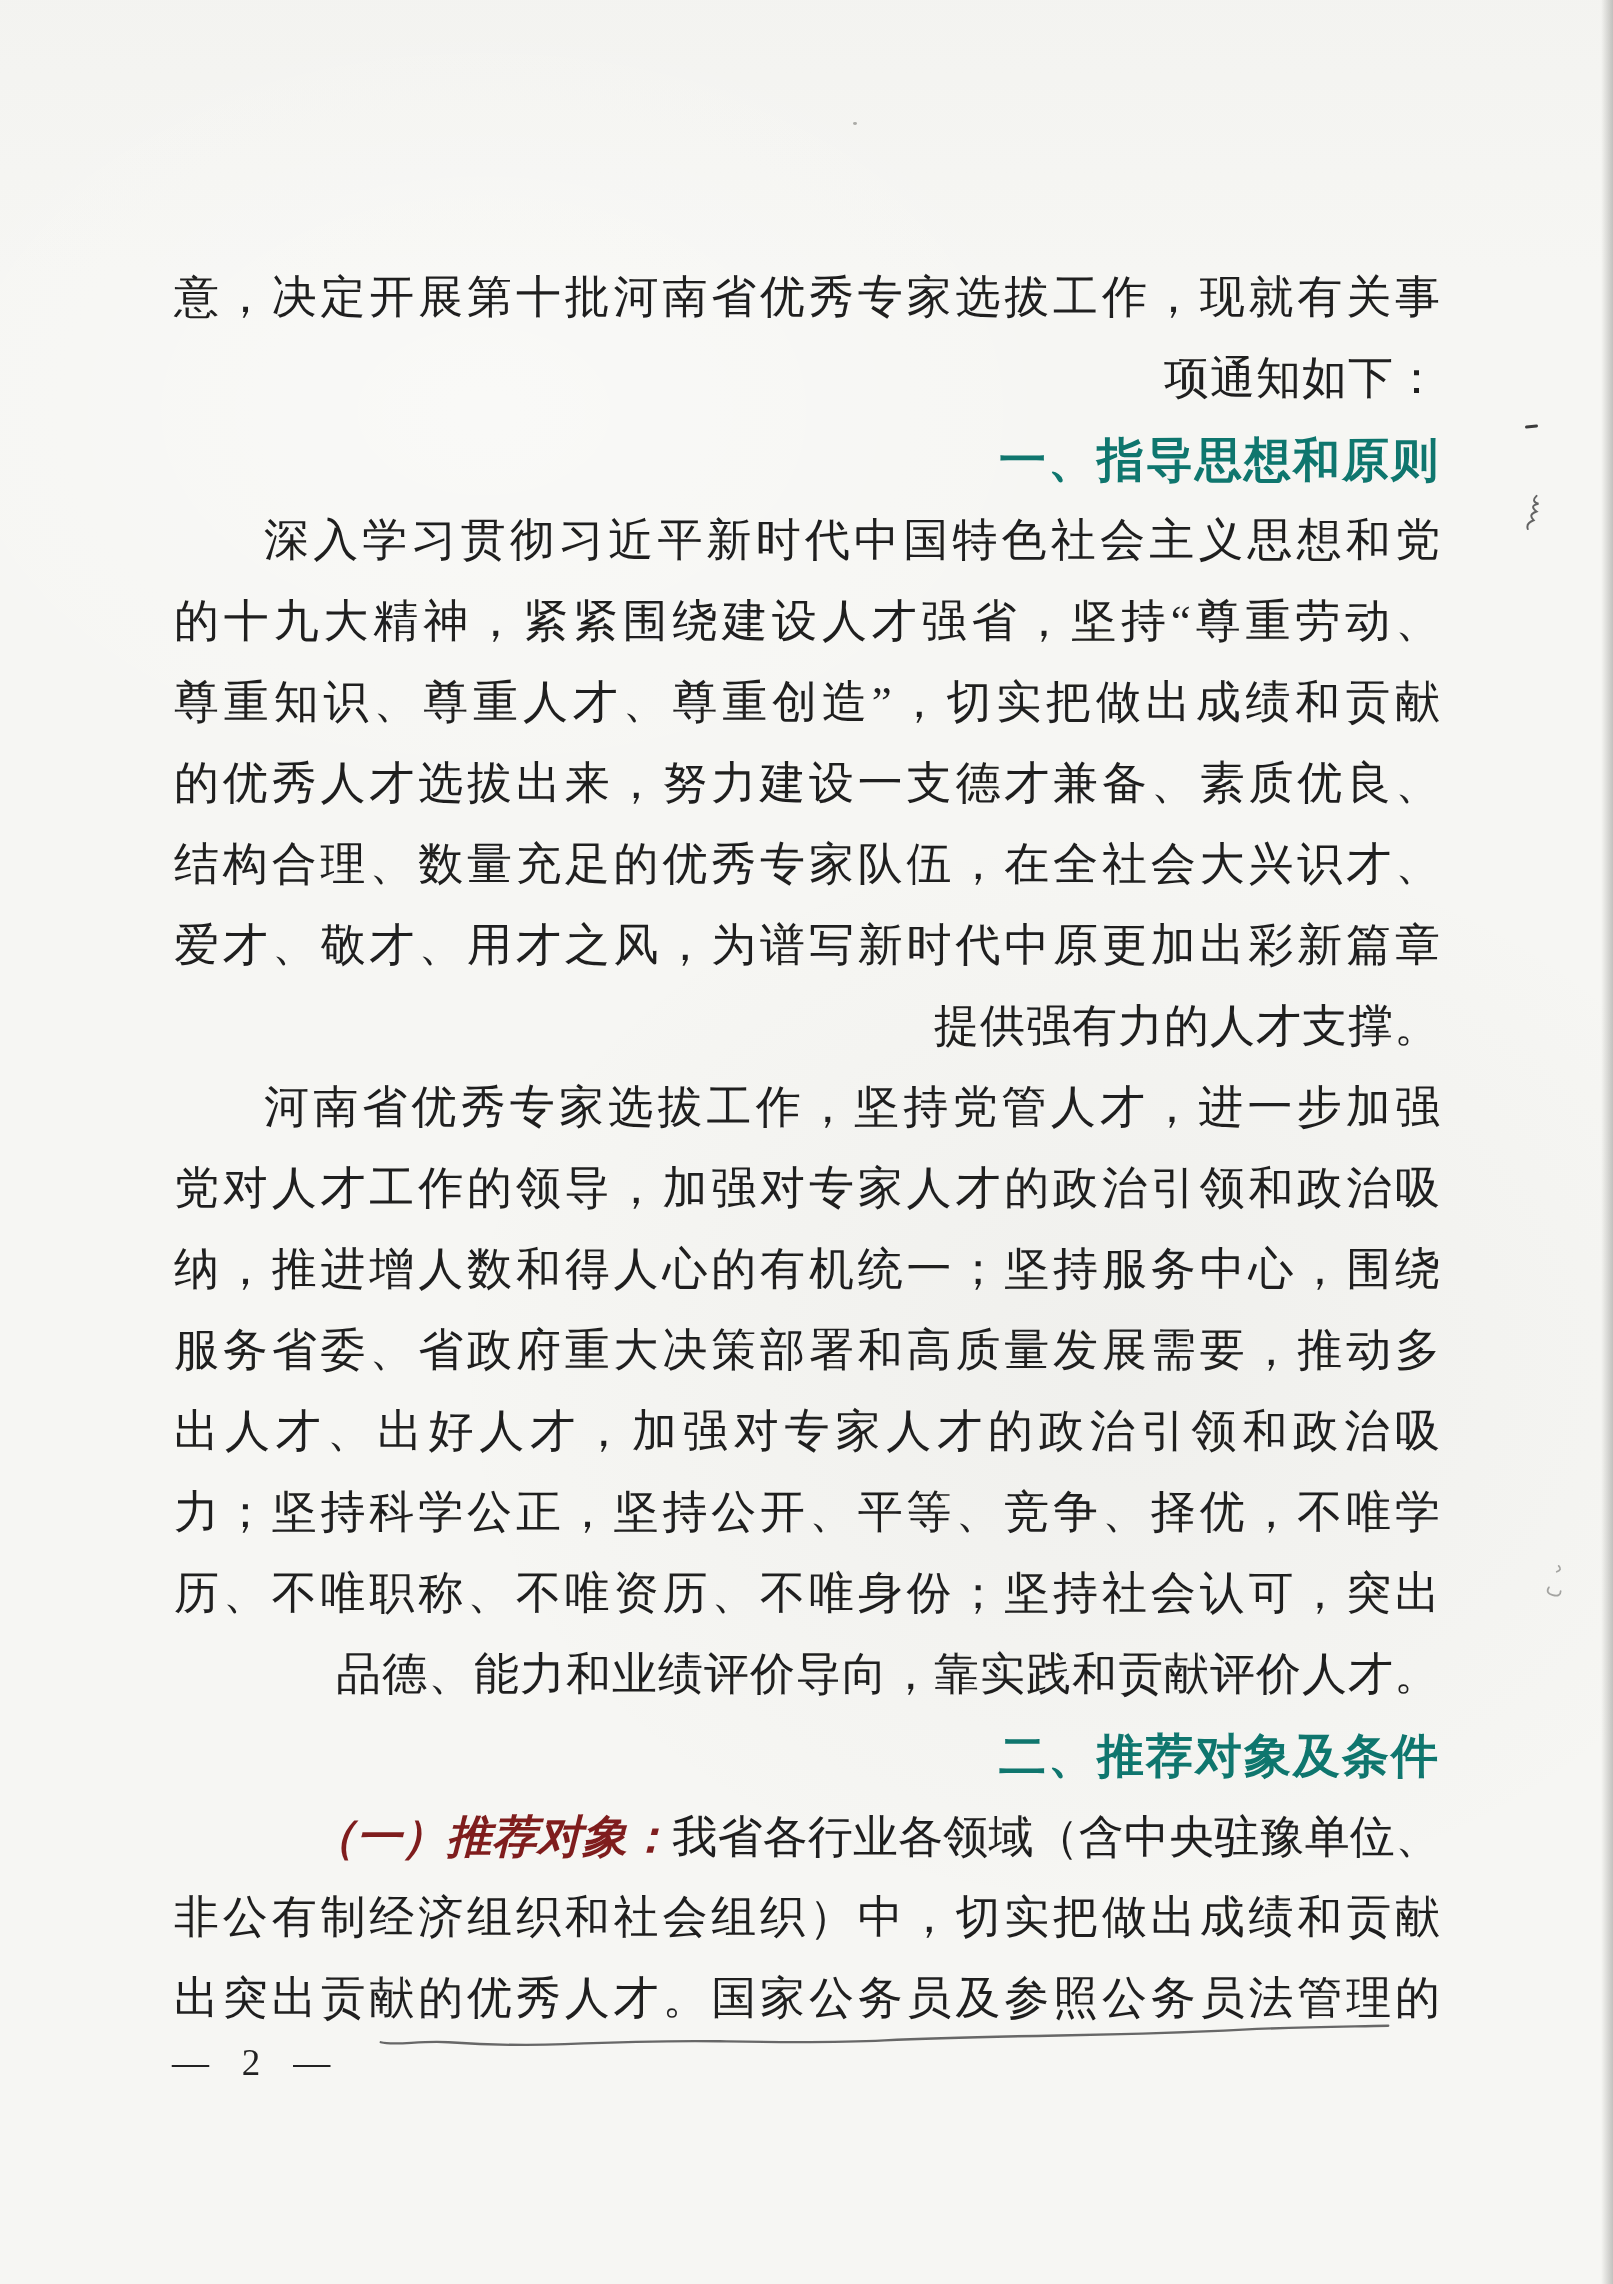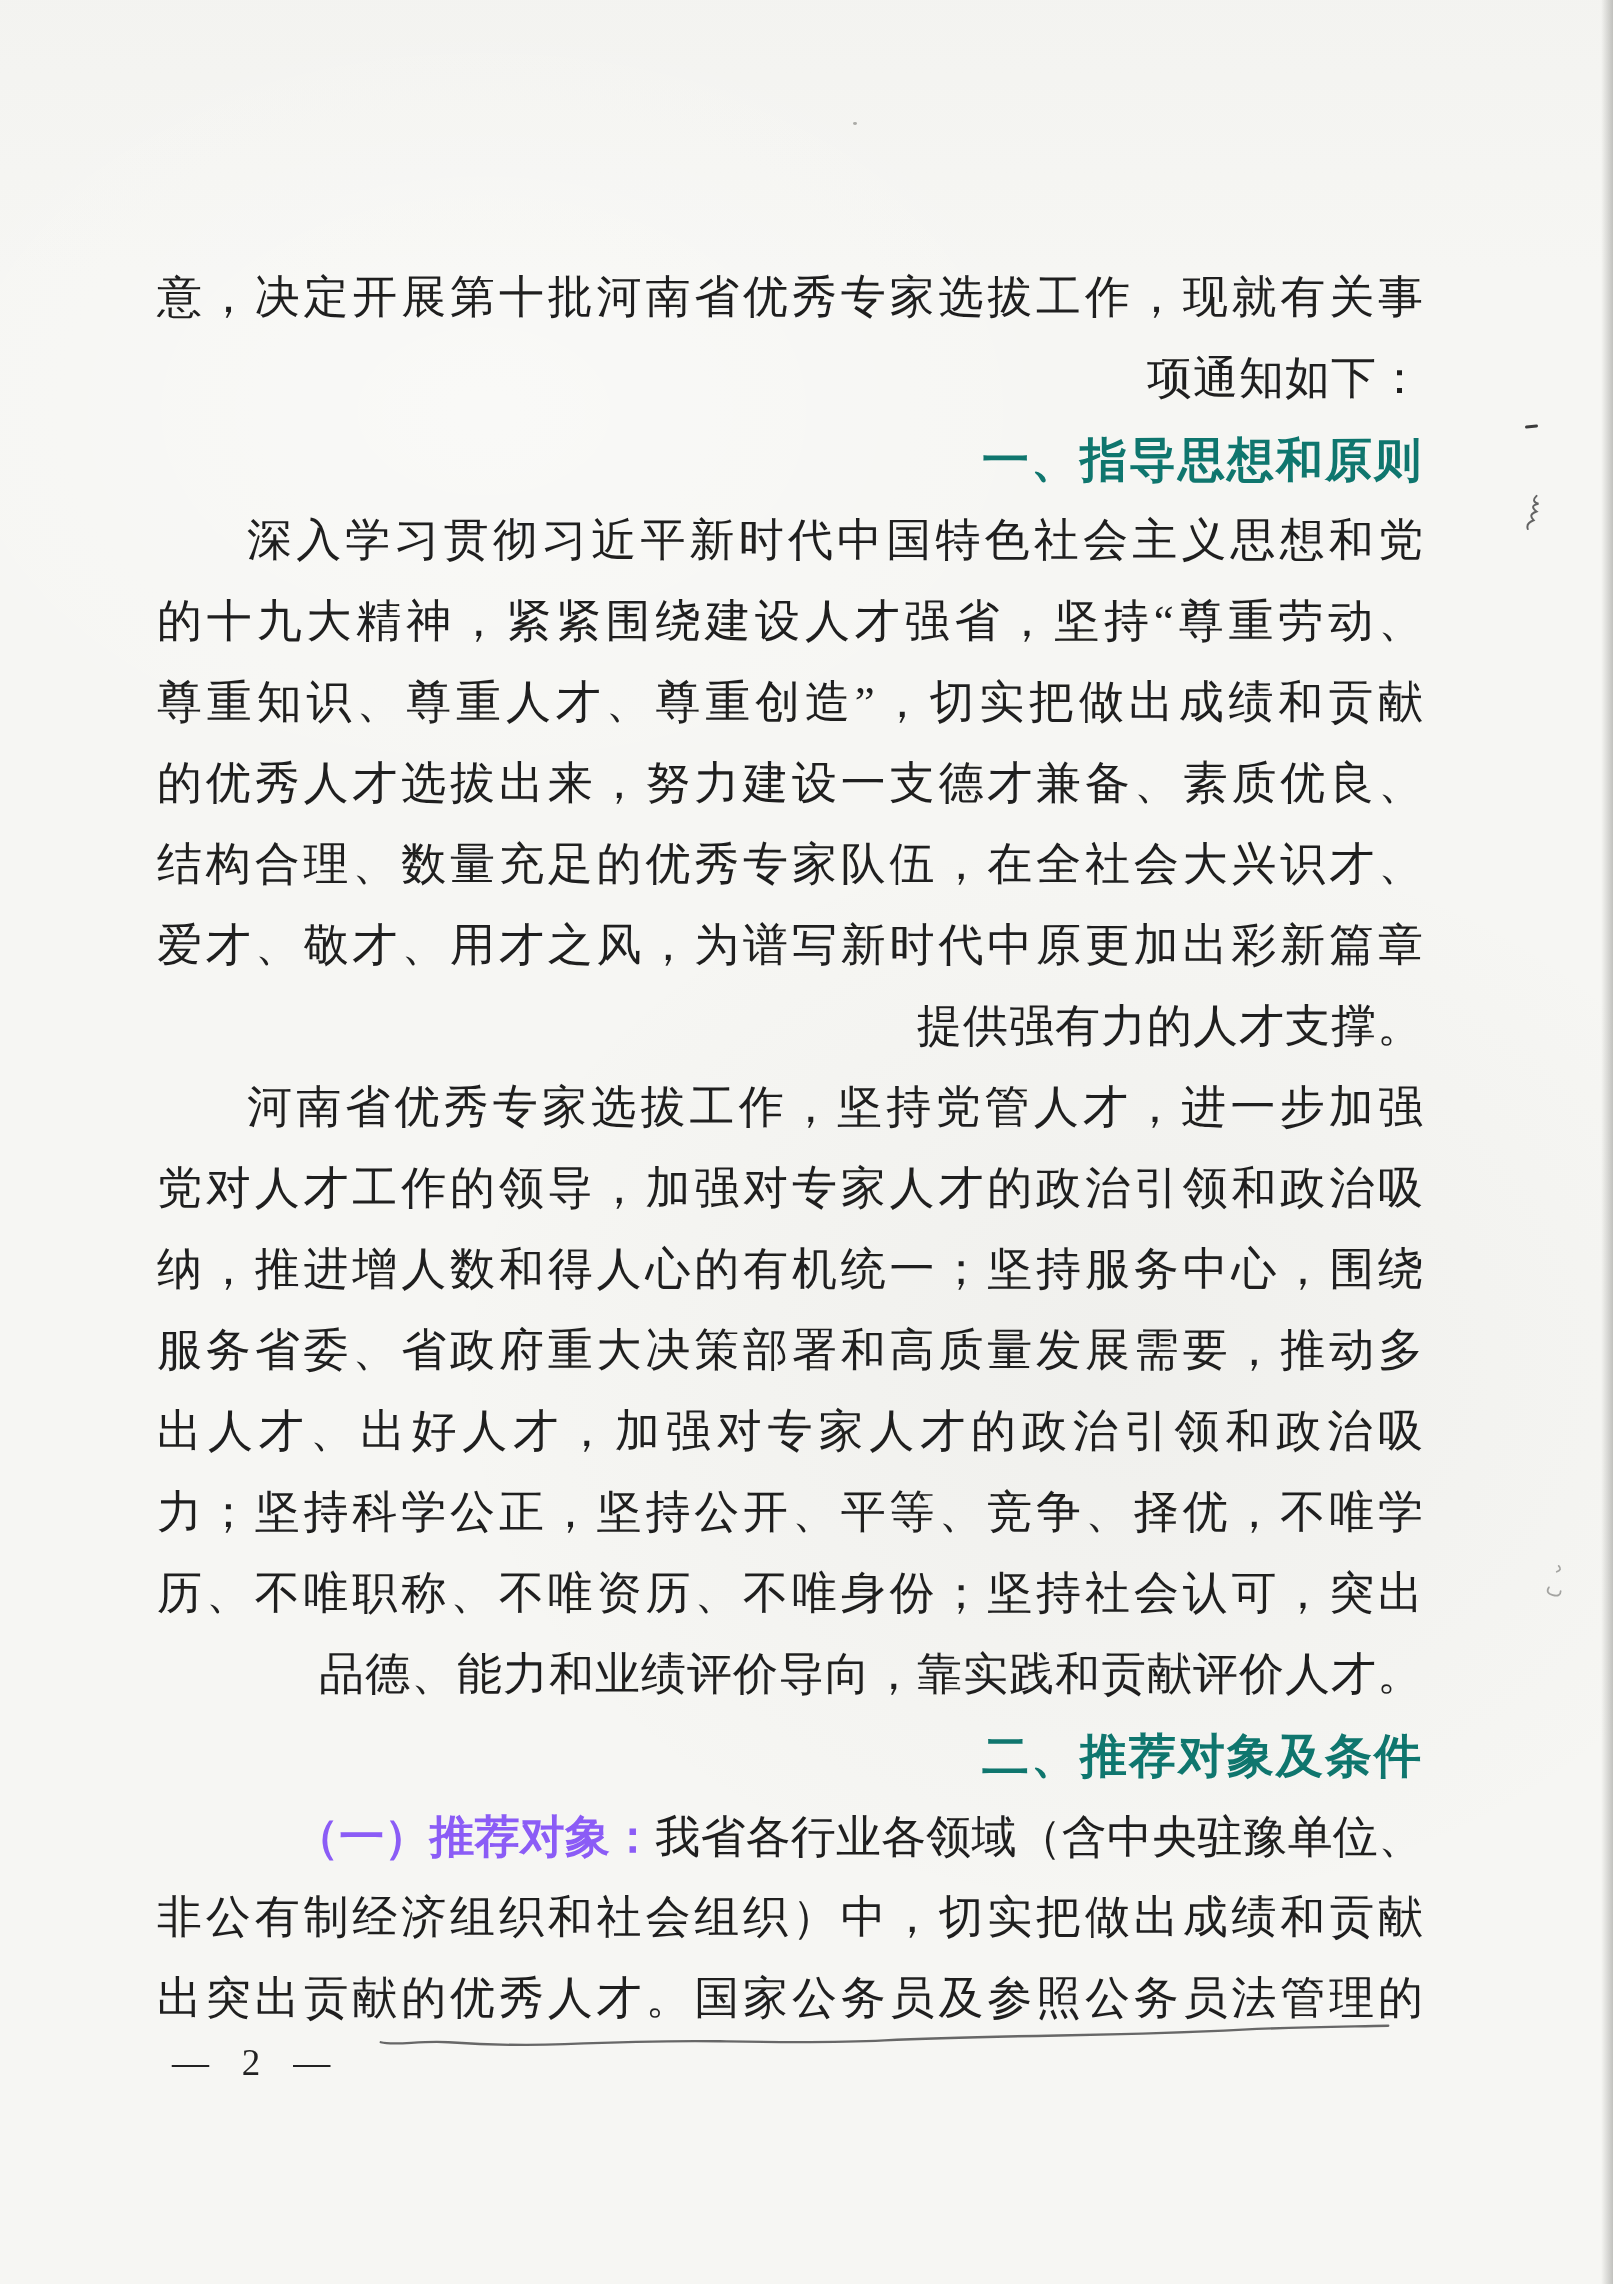--- a/index.html
+++ b/index.html
@@ -14,34 +14,34 @@
     background:
       radial-gradient(882px 588px at 30% 18%, rgba(255,255,255,.35), rgba(255,255,255,0) 70%),
       radial-gradient(980px 784px at 70% 60%, rgba(120,120,118,.05), rgba(120,120,118,0) 70%),
       linear-gradient(180deg, rgba(235,235,232,.25), rgba(246,246,243,0) 12%);
   }
   .edge-shadow-right{
     position:absolute;top:0;right:0;width:11.8px;height:100%;
     background:linear-gradient(90deg, rgba(170,170,166,0), rgba(150,150,146,.55));
   }
   .textcol{
-    position:absolute;left:157px;top:257px;width:1266px;
+    position:absolute;left:174px;top:257px;width:1266px;
     font-size:45px;line-height:81px;color:#1f1f1f;
     letter-spacing:1px;white-space:normal;
   }
   .ln{height:81px;overflow:visible;text-align:right;}
   .ln.j{text-align:justify;text-align-last:justify;text-justify:inter-character;letter-spacing:0;}
   .ind-p{padding-left:90px;}
   .ind-h{padding-left:144px;}
   .ind-c{padding-left:137px;}
   .hd{
     font-family:"DejaVu Sans","Liberation Sans",sans-serif;
     font-weight:700;color:#0f766e;font-size:47px;letter-spacing:2px;
   }
-  .hd-in{font-family:"DejaVu Sans","Liberation Sans",sans-serif;font-weight:700;color:#8b5cf6;}
+  .hd-in{font-family:"DejaVu Sans","Liberation Sans",sans-serif;font-weight:700;color:#7f1d1d;font-style:italic;}
   .page-number{
     position:absolute;left:172px;top:2041px;
     font-size:37px;color:#222;letter-spacing:11.8px;
     font-family:"Liberation Serif","DejaVu Serif",serif;
   }
   .hand-underline{position:absolute;left:370px;top:2019px;width:1029px;height:31px;}
   .artifact{position:absolute;pointer-events:none;}
   .artifact-dash{left:1525px;top:425px;width:12.7px;height:2.9px;background:#3c3c3c;transform:rotate(-6deg);border-radius:2px;}
   .artifact-sq1{left:1517px;top:492px;width:27.4px;height:39px;}
   .artifact-sq2{left:1543px;top:1562px;width:25.5px;height:39px;}

